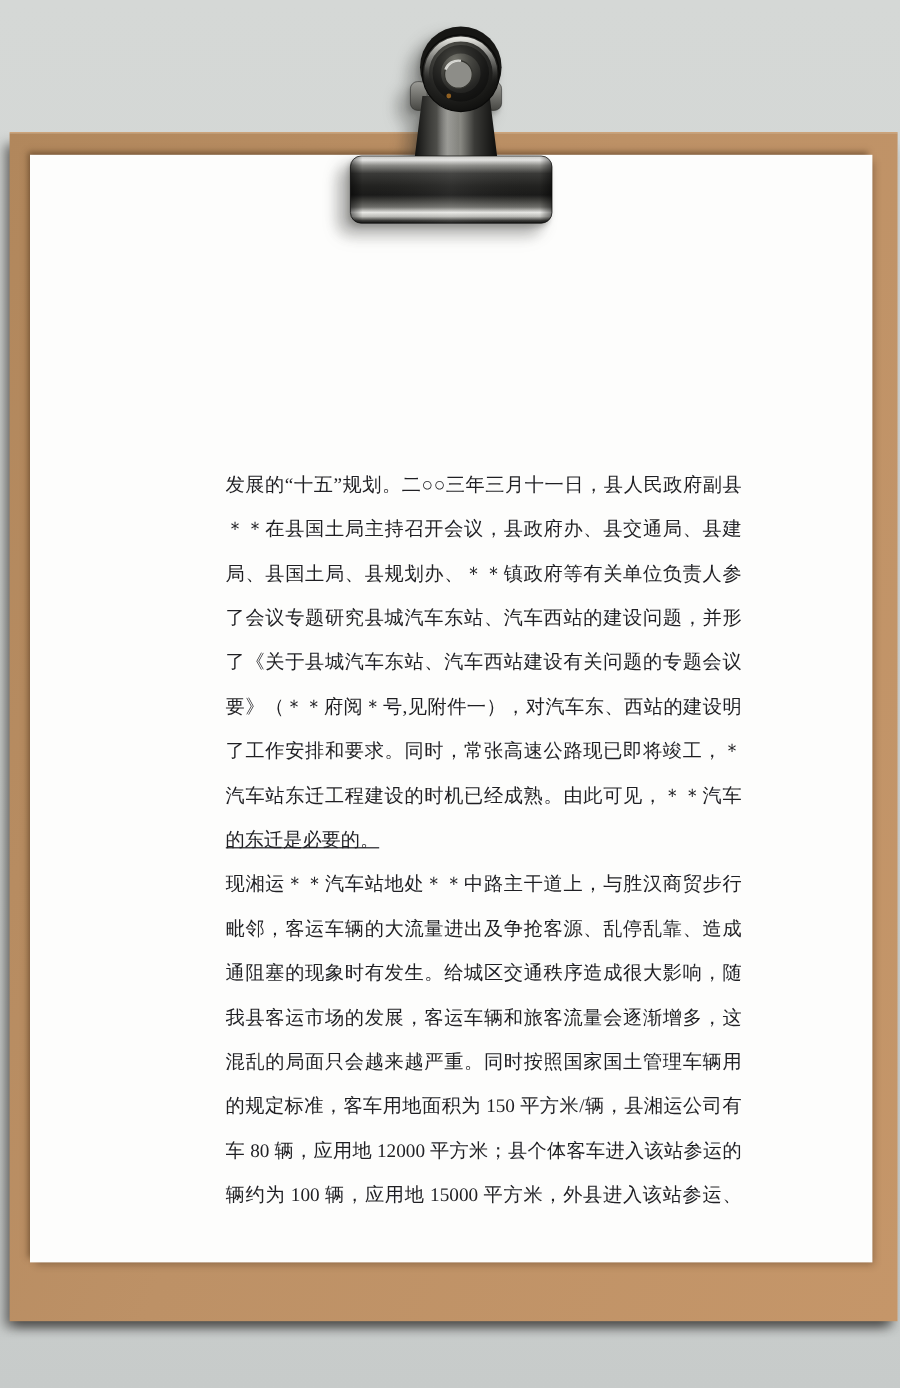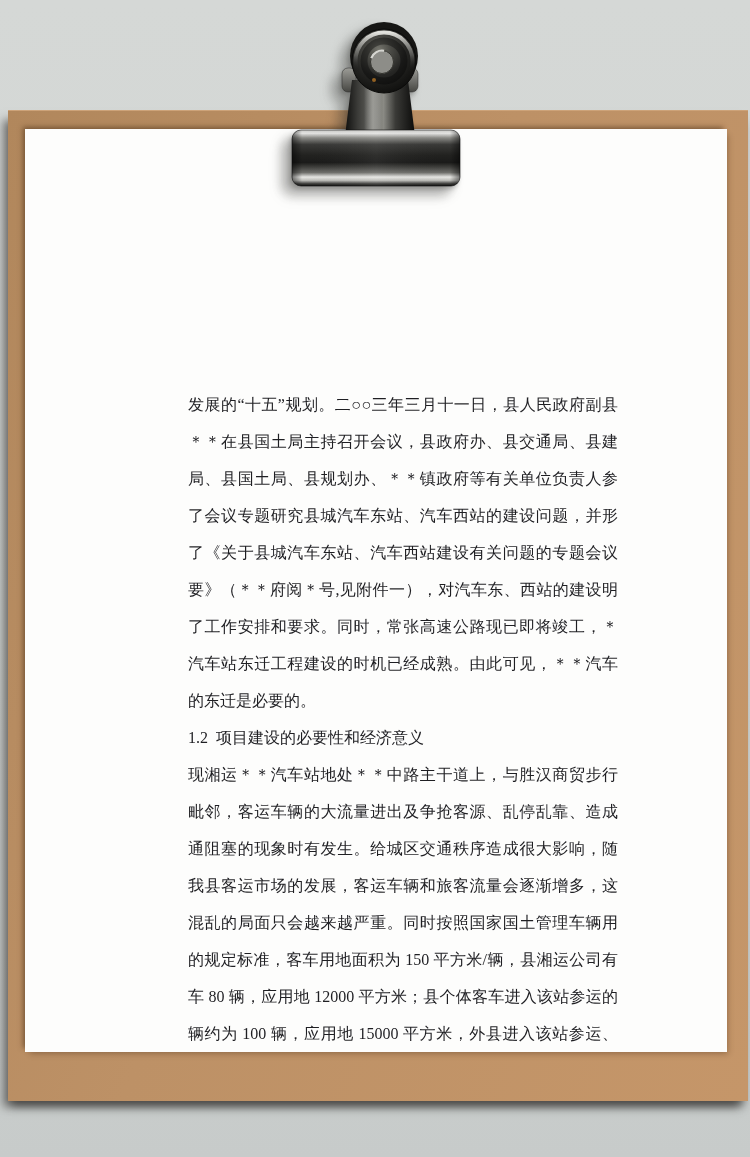--- a/index.html
+++ b/index.html
@@ -23,21 +23,21 @@
     box-shadow:-3px -3px 5px -1px rgba(62,38,16,.5), 3px 4px 6px -2px rgba(62,38,16,.3);
   }
   .textblock{
     position:absolute;left:163px;top:257px;width:430px;
     color:#1f1f23;font-size:16px;
   }
   .line{
     margin:0;height:37px;line-height:37px;white-space:pre-wrap;overflow:hidden;
     text-align:justify;text-align-last:justify;text-justify:inter-character;
   }
-  .line.short{text-align:center;text-align-last:left;}
+  .line.short{text-align:center;text-align-last:left;text-decoration:underline;}
   .clip{
     position:absolute;left:268px;top:12px;width:224px;height:186px;
     filter:drop-shadow(-9px 8px 6px rgba(40,38,35,.33)) drop-shadow(-2px 3px 2px rgba(40,38,35,.28));
   }
 </style>
 </head>
 <body>
 
 <div class="scene">
 
@@ -47,21 +47,20 @@
     <div class="textblock">
       <p class="line">发展的“十五”规划。二○○三年三月十一日，县人民政府副县长</p>
       <p class="line">＊＊在县国土局主持召开会议，县政府办、县交通局、县建设</p>
       <p class="line">局、县国土局、县规划办、＊＊镇政府等有关单位负责人参加</p>
       <p class="line">了会议专题研究县城汽车东站、汽车西站的建设问题，并形成</p>
       <p class="line">了《关于县城汽车东站、汽车西站建设有关问题的专题会议纪</p>
       <p class="line">要》（＊＊府阅＊号,见附件一），对汽车东、西站的建设明确</p>
       <p class="line">了工作安排和要求。同时，常张高速公路现已即将竣工，＊＊</p>
       <p class="line">汽车站东迁工程建设的时机已经成熟。由此可见，＊＊汽车站</p>
       <p class="line short">的东迁是必要的。</p>
-      <p class="line short">1.2  项目建设的必要性和经济意义</p>
       <p class="line">现湘运＊＊汽车站地处＊＊中路主干道上，与胜汉商贸步行街</p>
       <p class="line">毗邻，客运车辆的大流量进出及争抢客源、乱停乱靠、造成交</p>
       <p class="line">通阻塞的现象时有发生。给城区交通秩序造成很大影响，随着</p>
       <p class="line">我县客运市场的发展，客运车辆和旅客流量会逐渐增多，这种</p>
       <p class="line">混乱的局面只会越来越严重。同时按照国家国土管理车辆用地</p>
       <p class="line">的规定标准，客车用地面积为 150 平方米/辆，县湘运公司有客</p>
       <p class="line">车 80 辆，应用地 12000 平方米；县个体客车进入该站参运的车</p>
       <p class="line">辆约为 100 辆，应用地 15000 平方米，外县进入该站参运、停</p>
     </div>
   </div>

